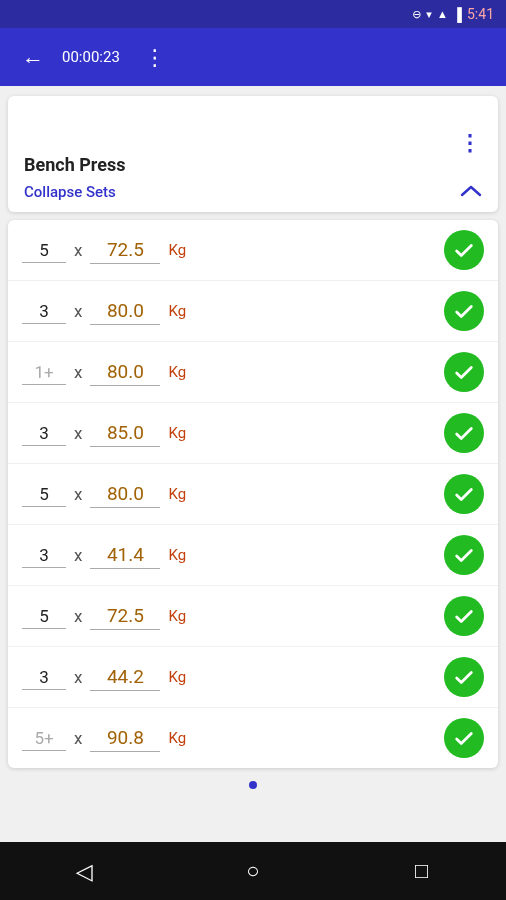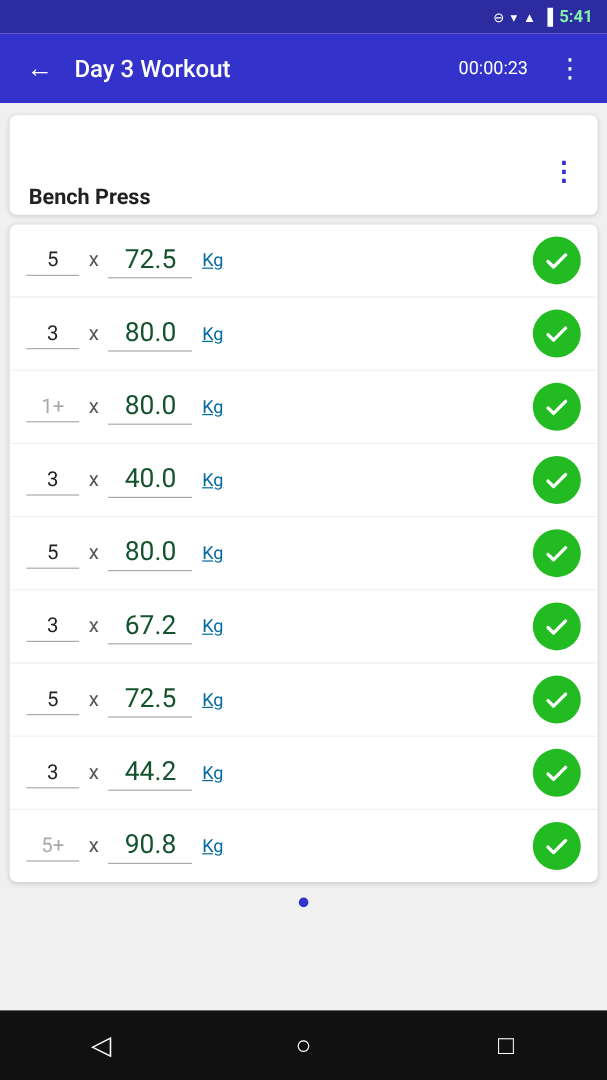--- a/index.html
+++ b/index.html
@@ -22,23 +22,23 @@
       justify-content: flex-end;
       padding: 0 12px;
       gap: 6px;
     }
     .status-bar-icons {
       display: flex;
       align-items: center;
       gap: 5px;
     }
     .status-time {
-      color: #86efac;
+      color: #fca5a5;
       font-size: 14px;
-      font-weight: bold;
+      font-weight: normal;
     }
     .status-icon {
       color: white;
       font-size: 11px;
     }
 
     
     .top-bar {
       width: 100%;
       height: 58px;
@@ -153,30 +153,29 @@
     }
     .set-x {
       font-size: 17px;
       color: #555;
       margin: 0 4px;
     }
     .set-weight {
       min-width: 70px;
       text-align: center;
       border-bottom: 1.5px solid #aaa;
-      font-size: 22px;
-      color: #14532d;
+      font-size: 19px;
+      color: #a16207;
       padding: 2px 4px;
     }
     .set-unit {
       font-size: 15px;
-      color: #0369a1;
+      color: #c2410c;
       margin-left: 4px;
       margin-right: auto;
-      text-decoration: underline;
     }
     .set-check {
       width: 40px;
       height: 40px;
       border-radius: 50%;
       background: #22bb22;
       display: flex;
       align-items: center;
       justify-content: center;
       margin-left: 8px;
@@ -234,32 +233,39 @@
     <span class="status-icon">⊖</span>
     <span class="status-icon">▾</span>
     <span class="status-icon">▲</span>
     <span class="status-icon battery-icon">▐</span>
     <span class="status-time">5:41</span>
   </div>
 </div>
 
 <div class="top-bar">
   <span class="back-btn">←</span>
-  <span class="top-bar-title">Day 3 Workout</span>
   <span class="top-bar-timer">00:00:23</span>
   <span class="top-bar-menu">⋮</span>
 </div>
 
 <div class="main-content">
 
   <div class="exercise-card">
     <div class="exercise-header">
       <span class="exercise-name">Bench Press</span>
       <span class="exercise-menu">⋮</span>
     </div>
+    <div class="collapse-row">
+      <span class="collapse-label">Collapse Sets</span>
+      <span class="collapse-icon">
+        <svg width="22" height="14" viewBox="0 0 22 14" fill="none">
+          <polyline points="2,11 11,3 20,11" stroke="#3333cc" stroke-width="2.5" fill="none" stroke-linecap="round" stroke-linejoin="round"></polyline>
+        </svg>
+      </span>
+    </div>
   </div>
 
   <div class="sets-list" id="sets-container">
   <div class="set-row">
       <span class="set-reps">5</span>
       <span class="set-x">x</span>
       <span class="set-weight">72.5</span>
       <span class="set-unit">Kg</span>
       <div class="set-check">
         <svg viewBox="0 0 24 24" fill="none">
@@ -285,21 +291,21 @@
       <span class="set-unit">Kg</span>
       <div class="set-check">
         <svg viewBox="0 0 24 24" fill="none">
           <polyline points="4,13 9,18 20,7" stroke="white" stroke-width="3" stroke-linecap="round" stroke-linejoin="round"></polyline>
         </svg>
       </div>
     </div>
       <div class="set-row">
       <span class="set-reps">3</span>
       <span class="set-x">x</span>
-      <span class="set-weight">40.0</span>
+      <span class="set-weight">85.0</span>
       <span class="set-unit">Kg</span>
       <div class="set-check">
         <svg viewBox="0 0 24 24" fill="none">
           <polyline points="4,13 9,18 20,7" stroke="white" stroke-width="3" stroke-linecap="round" stroke-linejoin="round"></polyline>
         </svg>
       </div>
     </div>
       <div class="set-row">
       <span class="set-reps">5</span>
       <span class="set-x">x</span>
@@ -307,21 +313,21 @@
       <span class="set-unit">Kg</span>
       <div class="set-check">
         <svg viewBox="0 0 24 24" fill="none">
           <polyline points="4,13 9,18 20,7" stroke="white" stroke-width="3" stroke-linecap="round" stroke-linejoin="round"></polyline>
         </svg>
       </div>
     </div>
       <div class="set-row">
       <span class="set-reps">3</span>
       <span class="set-x">x</span>
-      <span class="set-weight">67.2</span>
+      <span class="set-weight">41.4</span>
       <span class="set-unit">Kg</span>
       <div class="set-check">
         <svg viewBox="0 0 24 24" fill="none">
           <polyline points="4,13 9,18 20,7" stroke="white" stroke-width="3" stroke-linecap="round" stroke-linejoin="round"></polyline>
         </svg>
       </div>
     </div>
       <div class="set-row">
       <span class="set-reps">5</span>
       <span class="set-x">x</span>

